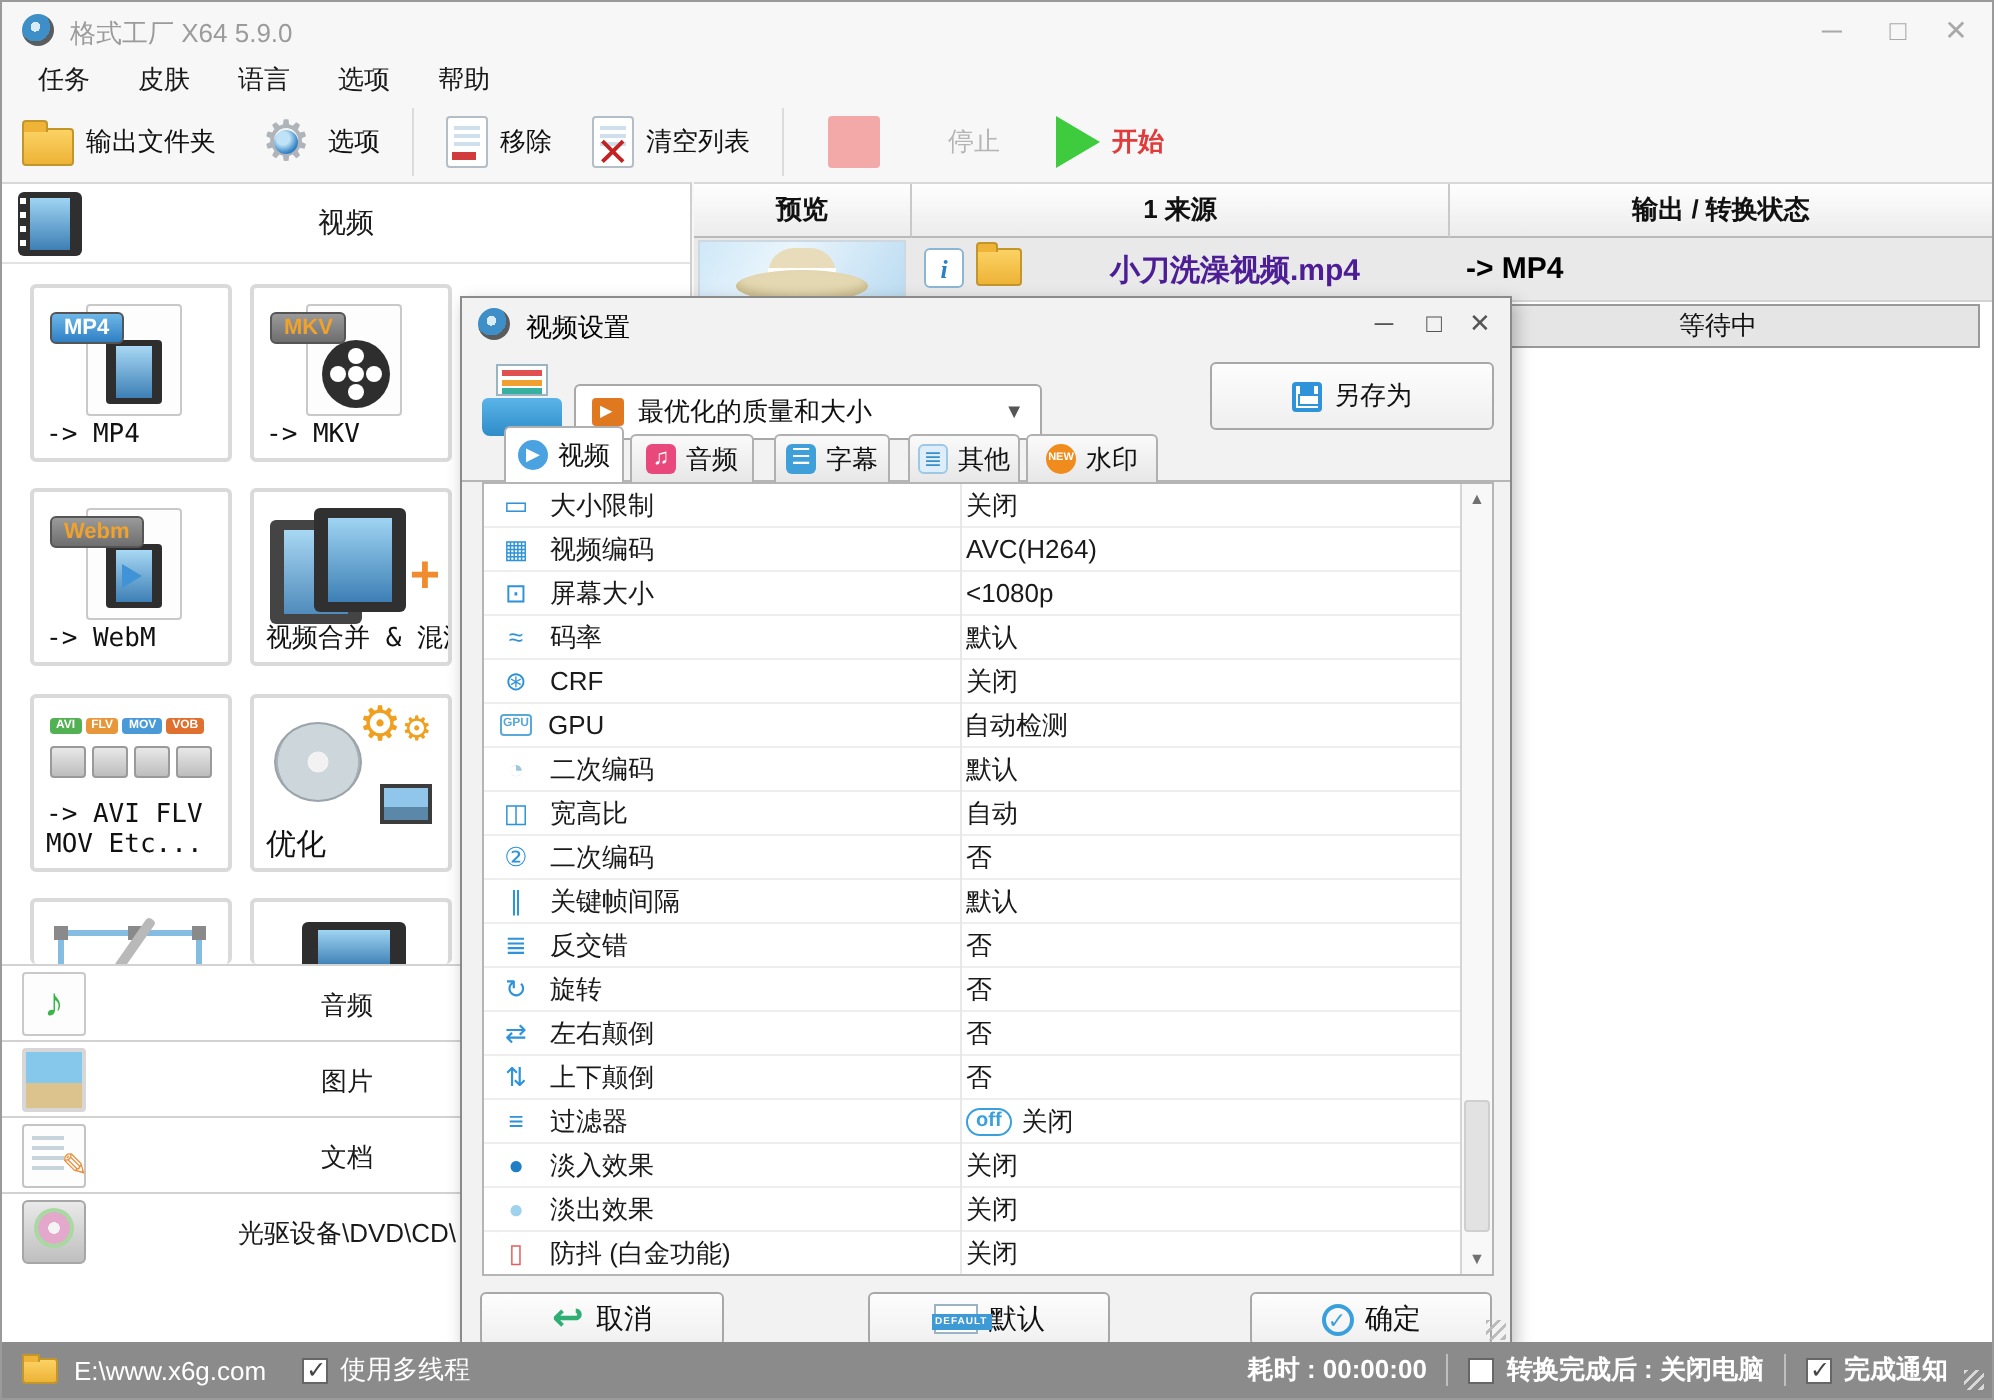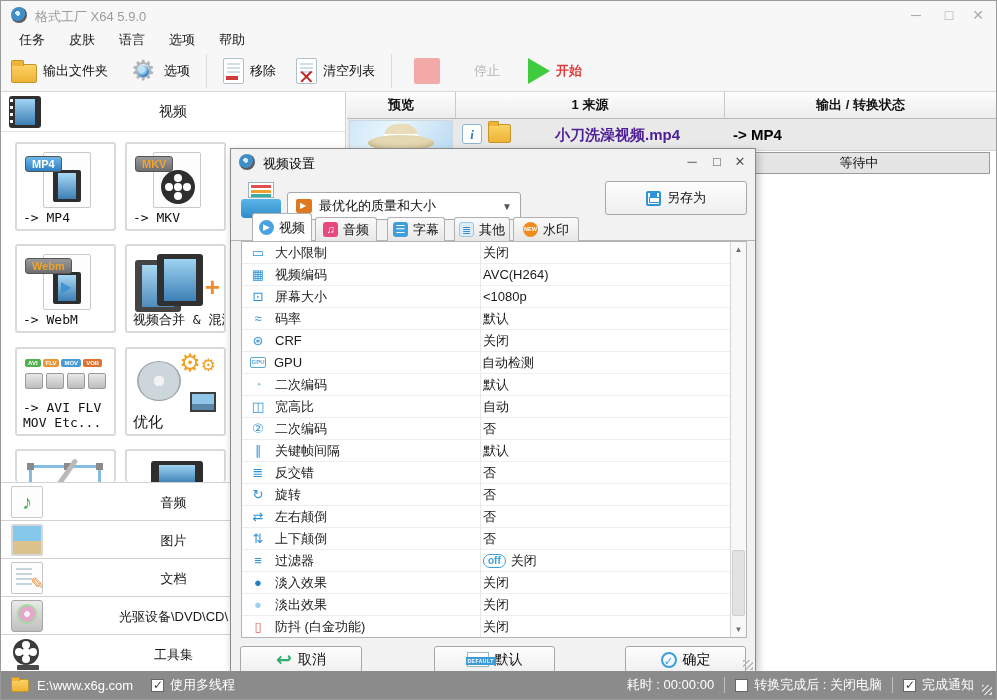--- a/index.html
+++ b/index.html
@@ -239,21 +239,21 @@
   .sb-folder { position:relative; width:18px; height:13px; border-radius:2px; margin-left:10px;
     background:linear-gradient(#fbd264,#eeb337); border:1px solid #c3962c; flex:0 0 auto; }
   .sb-folder::before { content:""; position:absolute; left:-1px; top:-3px; width:7px; height:3px;
     background:#eeb337; border:1px solid #c3962c; border-bottom:none; }
   .sb-path { margin-left:8px; }
   .checkbox { width:13px; height:13px; background:#fff; border:1px solid #666; margin-left:18px;
     position:relative; flex:0 0 auto; }
   .checkbox.checked::after { content:"✓"; position:absolute; left:1px; top:-2px; color:#444;
     font-size:12px; font-weight:bold; }
   .cb-label { margin-left:6px; }
-  .sb-right { margin-left:auto; display:flex; align-items:center; }
+  .sb-right { margin-left:auto; display:flex; align-items:center;font-weight:bold; }
   .sb-sep { width:1px; height:16px; background:rgba(255,255,255,.45); margin:0 10px; }
   .sb-grip { width:10px; height:10px; margin:10px 4px 0 8px;
     background:repeating-linear-gradient(135deg, #d8d8d8 0 1.5px, transparent 1.5px 4px); }
 </style>
 </head>
 <body>
 
 <div id="window">
 
   <div class="titlebar">
@@ -381,26 +381,20 @@
     <div class="section-row" style="top:466px;">
       <span class="sec-ico ico-docs">
           <i></i>
         </span>
       <span class="slbl">文档</span>
     </div>
     <div class="section-row" style="top:504px;">
       <span class="sec-ico ico-disc"></span>
       <span class="slbl">光驱设备\DVD\CD\</span>
     </div>
-    <div class="section-row" style="top:542px; height:40px;">
-      <span class="sec-ico ico-tools">
-          <i></i>
-        </span>
-      <span class="slbl">工具集</span>
-    </div>
   </div>
 
   <div class="queue">
     <div class="qheaders">
       <div class="qh qh1">预览</div>
       <div class="qh qh2">1 来源</div>
       <div class="qh qh3">输出 / 转换状态</div>
     </div>
     <div class="qrow">
       <div class="thumb">

